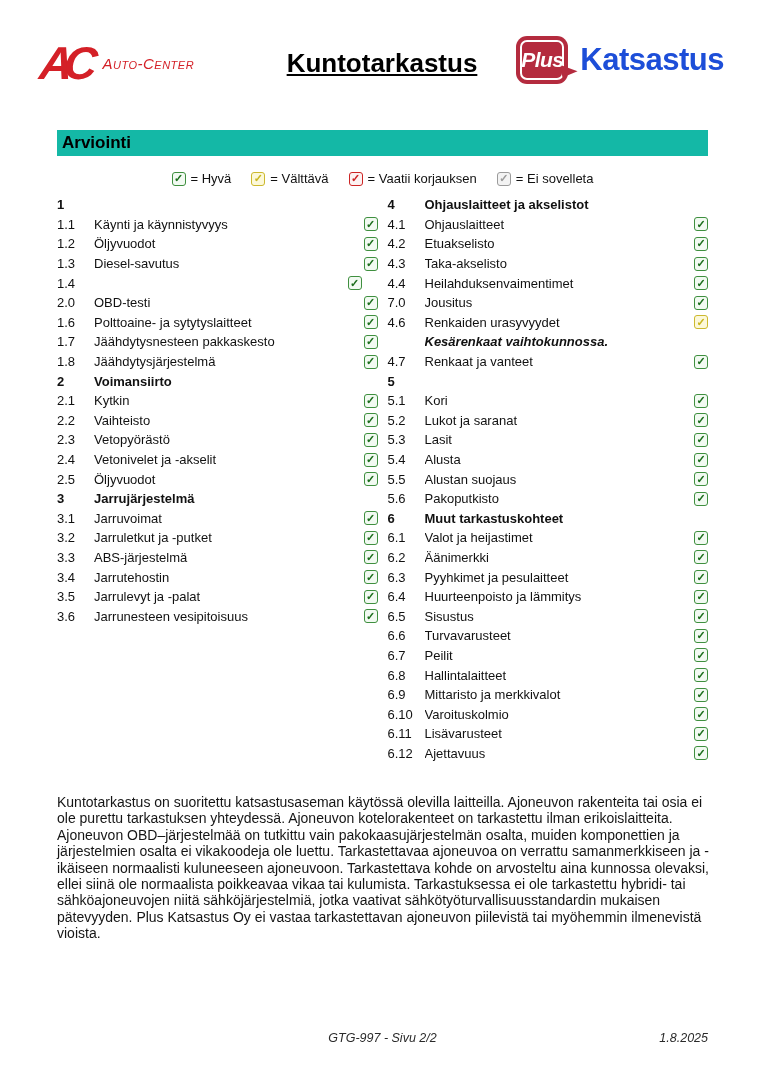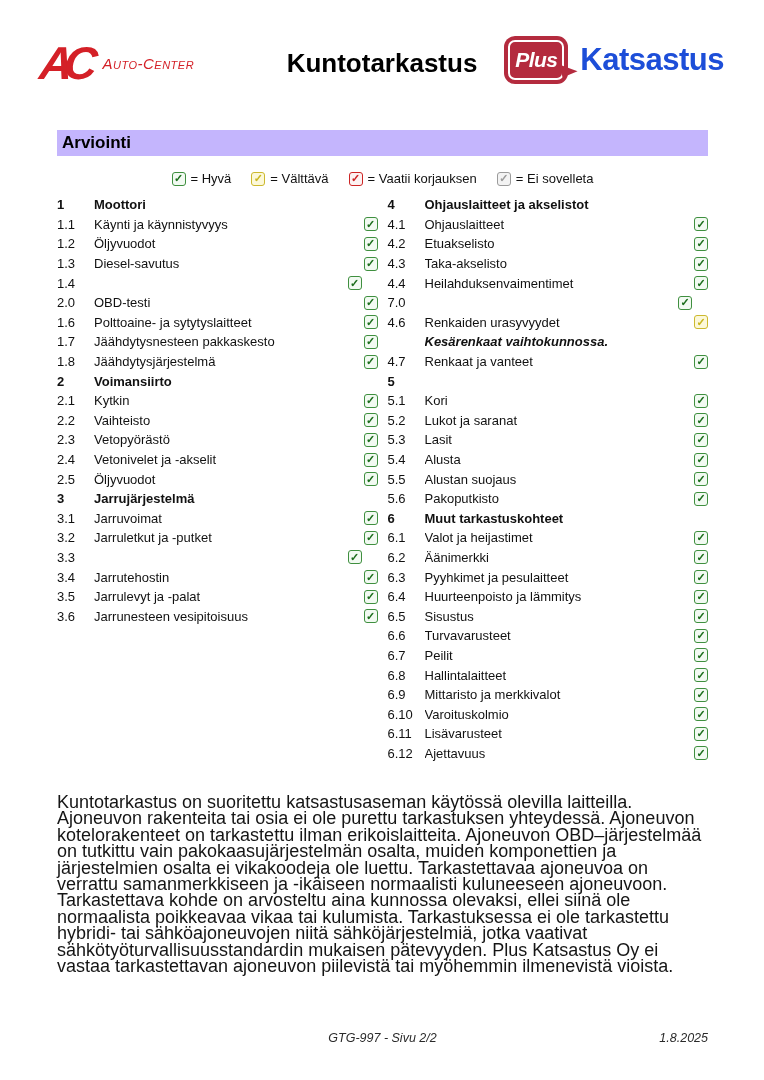--- a/index.html
+++ b/index.html
@@ -20,26 +20,26 @@
     color:#d42027; letter-spacing:-9px; transform:skewX(-6deg);
     line-height:1; padding-right:14px;
   }
   .ac-name {
     font-size:15px; font-weight:normal; font-style:italic;
     color:#d42027; letter-spacing:0.5px; font-variant:small-caps;
   }
 
   .doc-title {
     position:absolute; left:0; right:0; top:14px; text-align:center;
-    font-size:26px; font-weight:bold; color:#000;
+    font-size:26px; font-weight:bold; color:#000;text-decoration:underline;
   }
 
   .plus-logo { position:absolute; right:0; top:2px; display:flex; align-items:center; }
   .plus-badge {
-    width:64px; height:48px; background:#b42b3e; border-radius:11px;
+    width:52px; height:48px; background:#b42b3e; border-radius:11px;
     position:relative; display:flex; align-items:center; justify-content:center;
     flex-shrink:0;
   }
   .plus-badge::before {
     content:""; position:absolute; inset:4px;
     border:2.5px solid #ffffff; border-radius:7px;
   }
   .plus-badge::after {
     content:""; position:absolute; right:-9px; bottom:8px;
     width:0; height:0;
@@ -53,21 +53,21 @@
     font-style:italic; font-size:21px; letter-spacing:-0.5px;
   }
   .katsastus-name {
     font-size:31px; font-weight:bold; color:#1d4ed8;
     margin-left:12px; letter-spacing:-0.5px;
   }
 
   
   .section-bar {
     position:absolute; top:130px; left:57px; width:651px; height:26px;
-    background:#c4b5fd; display:flex; align-items:center;
+    background:#14b8a6; display:flex; align-items:center;
   }
   .section-bar span { font-size:17px; font-weight:bold; color:#000; padding-left:5px; }
 
   
   .legend {
     position:absolute; top:171px; left:57px; width:651px;
     display:flex; justify-content:center; align-items:center; gap:20px;
     font-size:13px;
   }
   .legend-item { display:flex; align-items:center; gap:5px; }
@@ -96,21 +96,21 @@
   }
   .row .num  { white-space:nowrap; }
   .row .label{ white-space:nowrap; overflow:hidden; }
   .row .box  { display:flex; justify-content:flex-end; }
   .section-row .num, .section-row .label { font-weight:bold; }
   .note-row .label { font-style:italic;font-weight:bold; }
 
   
   .footnote {
     position:absolute; top:794px; left:57px; width:654px;
-    font-size:18px; line-height:16.4px; color:#151515; text-align:left;
+    font-size:14px; line-height:16.4px; color:#151515; text-align:left;
   }
 
   
   .page-footer {
     position:absolute; top:1031px; left:57px; width:651px; height:18px;
     font-size:12.5px; font-style:italic; color:#2a2a2a;
   }
   .page-footer .page-info { position:absolute; left:0; right:0; text-align:center; }
   .page-footer .date { position:absolute; right:0; }
 </style>
@@ -151,21 +151,20 @@
     <span class="legend-item">
       <span class="check na">✓</span>
       <span>= Ei sovelleta</span>
     </span>
   </div>
 
 <div class="checklist">
   <div class="column">
       <div class="row section-row">
         <span class="num">1</span>
-        <span class="label">Moottori</span>
         <span class="box"></span>
       </div>
       <div class="row">
         <span class="num">1.1</span>
         <span class="label">Käynti ja käynnistyvyys</span>
         <span class="box">
           <span class="check good">✓</span>
         </span>
       </div>
       <div class="row">
@@ -270,20 +269,21 @@
       </div>
       <div class="row">
         <span class="num">3.2</span>
         <span class="label">Jarruletkut ja -putket</span>
         <span class="box">
           <span class="check good">✓</span>
         </span>
       </div>
       <div class="row">
         <span class="num">3.3</span>
+        <span class="label">ABS-järjestelmä</span>
         <span class="box">
           <span class="check good">✓</span>
         </span>
       </div>
       <div class="row">
         <span class="num">3.4</span>
         <span class="label">Jarrutehostin</span>
         <span class="box">
           <span class="check good">✓</span>
         </span>
@@ -332,20 +332,21 @@
       </div>
       <div class="row">
         <span class="num">4.4</span>
         <span class="label">Heilahduksenvaimentimet</span>
         <span class="box">
           <span class="check good">✓</span>
         </span>
       </div>
       <div class="row">
         <span class="num">7.0</span>
+        <span class="label">Jousitus</span>
         <span class="box">
           <span class="check good">✓</span>
         </span>
       </div>
       <div class="row">
         <span class="num">4.6</span>
         <span class="label">Renkaiden urasyvyydet</span>
         <span class="box">
           <span class="check fair">✓</span>
         </span>

